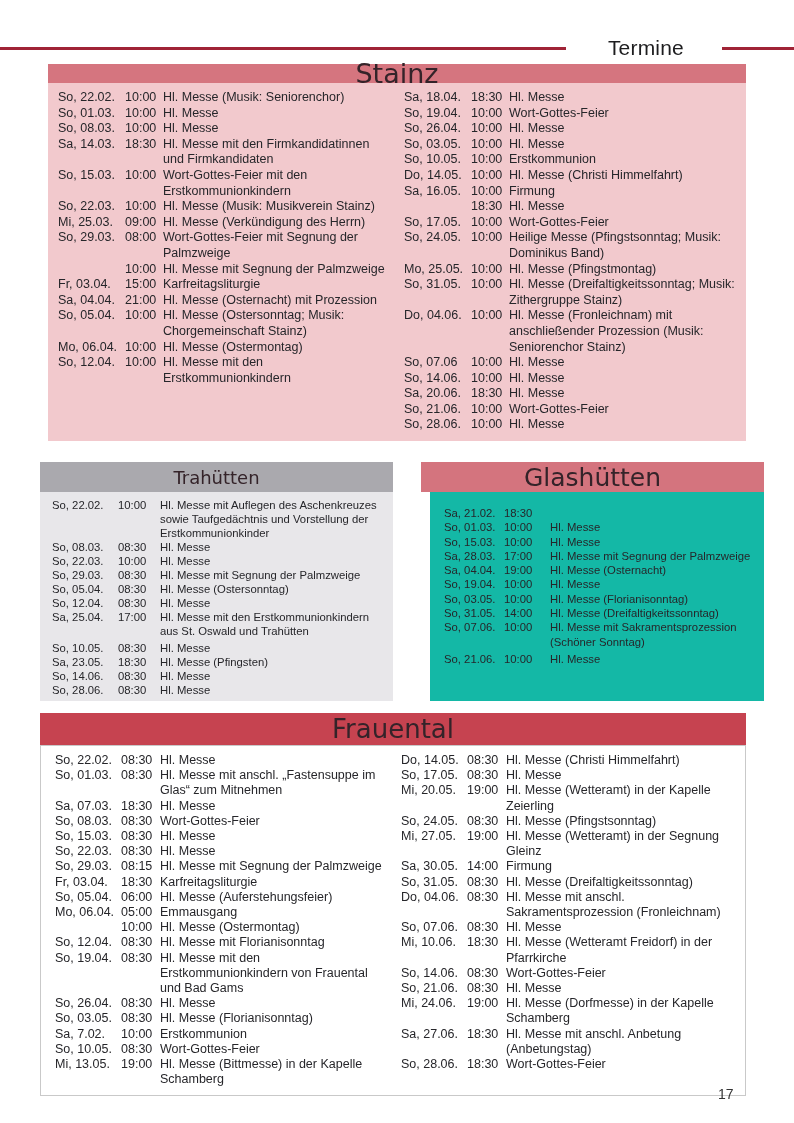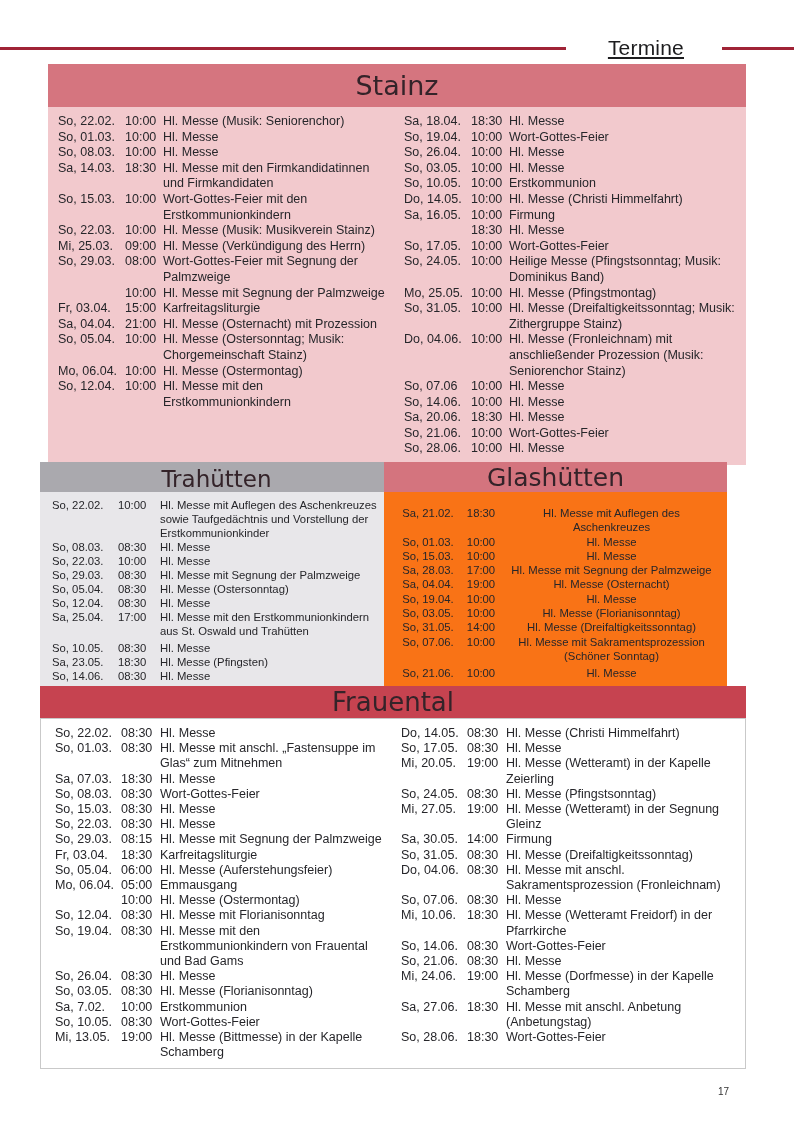--- a/index.html
+++ b/index.html
@@ -3,53 +3,53 @@
 <meta charset="utf-8">
 <style>
   html,body{margin:0;padding:0;background:#ffffff;}
   .page{position:relative;width:794px;height:1123px;background:#ffffff;overflow:hidden;
         font-family:"Liberation Sans",sans-serif;color:#26262a;}
   
   .top-rule{position:absolute;top:34px;left:0;right:0;height:28px;display:flex;align-items:center;}
   .rule{height:3px;background:#a02336;}
   .rule-left{flex:1;}
   .rule-right{width:72px;}
-  .termine-label{font-size:21px;color:#1d1d1f;margin:0 38px 0 42px;letter-spacing:0.2px;text-decoration:underline;}
+  .termine-label{font-size:21px;color:#1d1d1f;margin:0 38px 0 42px;letter-spacing:0.2px;}
   
   .section{position:absolute;}
   .sec-header{display:flex;align-items:center;justify-content:center;
               font-family:"DejaVu Sans",sans-serif;color:#342329;}
   .sec-body{box-sizing:border-box;}
   .cols{display:grid;grid-template-columns:1fr 1fr;column-gap:14px;align-items:start;}
   .row{display:grid;}
   .row.gap{margin-top:3px;}
   .cell{display:block;}
   .desc{white-space:normal;}
   
   #sec-stainz{left:48px;top:64px;width:698px;}
-  #sec-stainz .sec-header{height:43px;font-size:27px;}
+  #sec-stainz .sec-header{height:19px;font-size:27px;}
   #sec-stainz .sec-body{height:358px;padding:7px 10px 8px 10px;}
   #sec-stainz .row{grid-template-columns:67px 38px 1fr;font-size:12.5px;line-height:15.6px;}
   
   #sec-trahuetten{left:40px;top:462px;width:353px;}
-  #sec-trahuetten .sec-header{height:30px;font-size:23px;align-items:flex-end;}
+  #sec-trahuetten .sec-header{height:30px;font-size:18px;}
   #sec-trahuetten .sec-body{height:209px;padding:6px 8px 6px 12px;}
   #sec-trahuetten .row{grid-template-columns:66px 42px 1fr;font-size:11.3px;line-height:14px;}
   
-  #sec-glashuetten{left:384px;top:462px;width:343px;text-align:center;}
+  #sec-glashuetten{left:421px;top:462px;width:343px;}
   #sec-glashuetten .sec-header{height:30px;font-size:25px;}
   #sec-glashuetten .sec-body{height:209px;padding:14px 8px 6px 14px;}
   #sec-glashuetten .row{grid-template-columns:60px 46px 1fr;font-size:11.3px;line-height:14.3px;}
   
-  #sec-frauental{left:40px;top:686px;width:706px;}
+  #sec-frauental{left:40px;top:713px;width:706px;}
   #sec-frauental .sec-header{height:32px;font-size:26px;}
   #sec-frauental .sec-body{min-height:330px;padding:7px 12px 8px 14px;background:#fff;}
   #sec-frauental .row{grid-template-columns:66px 39px 1fr;font-size:12.5px;line-height:15.2px;}
   
-  .page-number{position:absolute;top:1086px;left:718px;font-size:10px;color:#333;}
+  .page-number{position:absolute;top:1086px;left:718px;font-size:14px;color:#333;}
 </style>
 </head>
 <body>
 
 <div class="page">
 
   <div class="top-rule">
     <div class="rule rule-left"></div>
     <span class="termine-label">Termine</span>
     <div class="rule rule-right"></div>
@@ -291,26 +291,25 @@
             <span class="cell desc">Hl. Messe</span>
           </div>
         </div>
     </div>
   </div>
 
   <div class="section" id="sec-glashuetten">
     <div class="sec-header" style="background: rgb(212, 116, 126);">
       <span>Glashütten</span>
     </div>
-    <div class="sec-body" style="background: #f97316;">
+    <div class="sec-body" style="background: #14b8a6; margin-left: 9px;">
       <div>
           <div class="row">
             <span class="cell date">Sa, 21.02.</span>
             <span class="cell time">18:30</span>
-            <span class="cell desc">Hl. Messe mit Auflegen des Aschenkreuzes</span>
           </div>
           <div class="row">
             <span class="cell date">So, 01.03.</span>
             <span class="cell time">10:00</span>
             <span class="cell desc">Hl. Messe</span>
           </div>
           <div class="row">
             <span class="cell date">So, 15.03.</span>
             <span class="cell time">10:00</span>
             <span class="cell desc">Hl. Messe</span>

